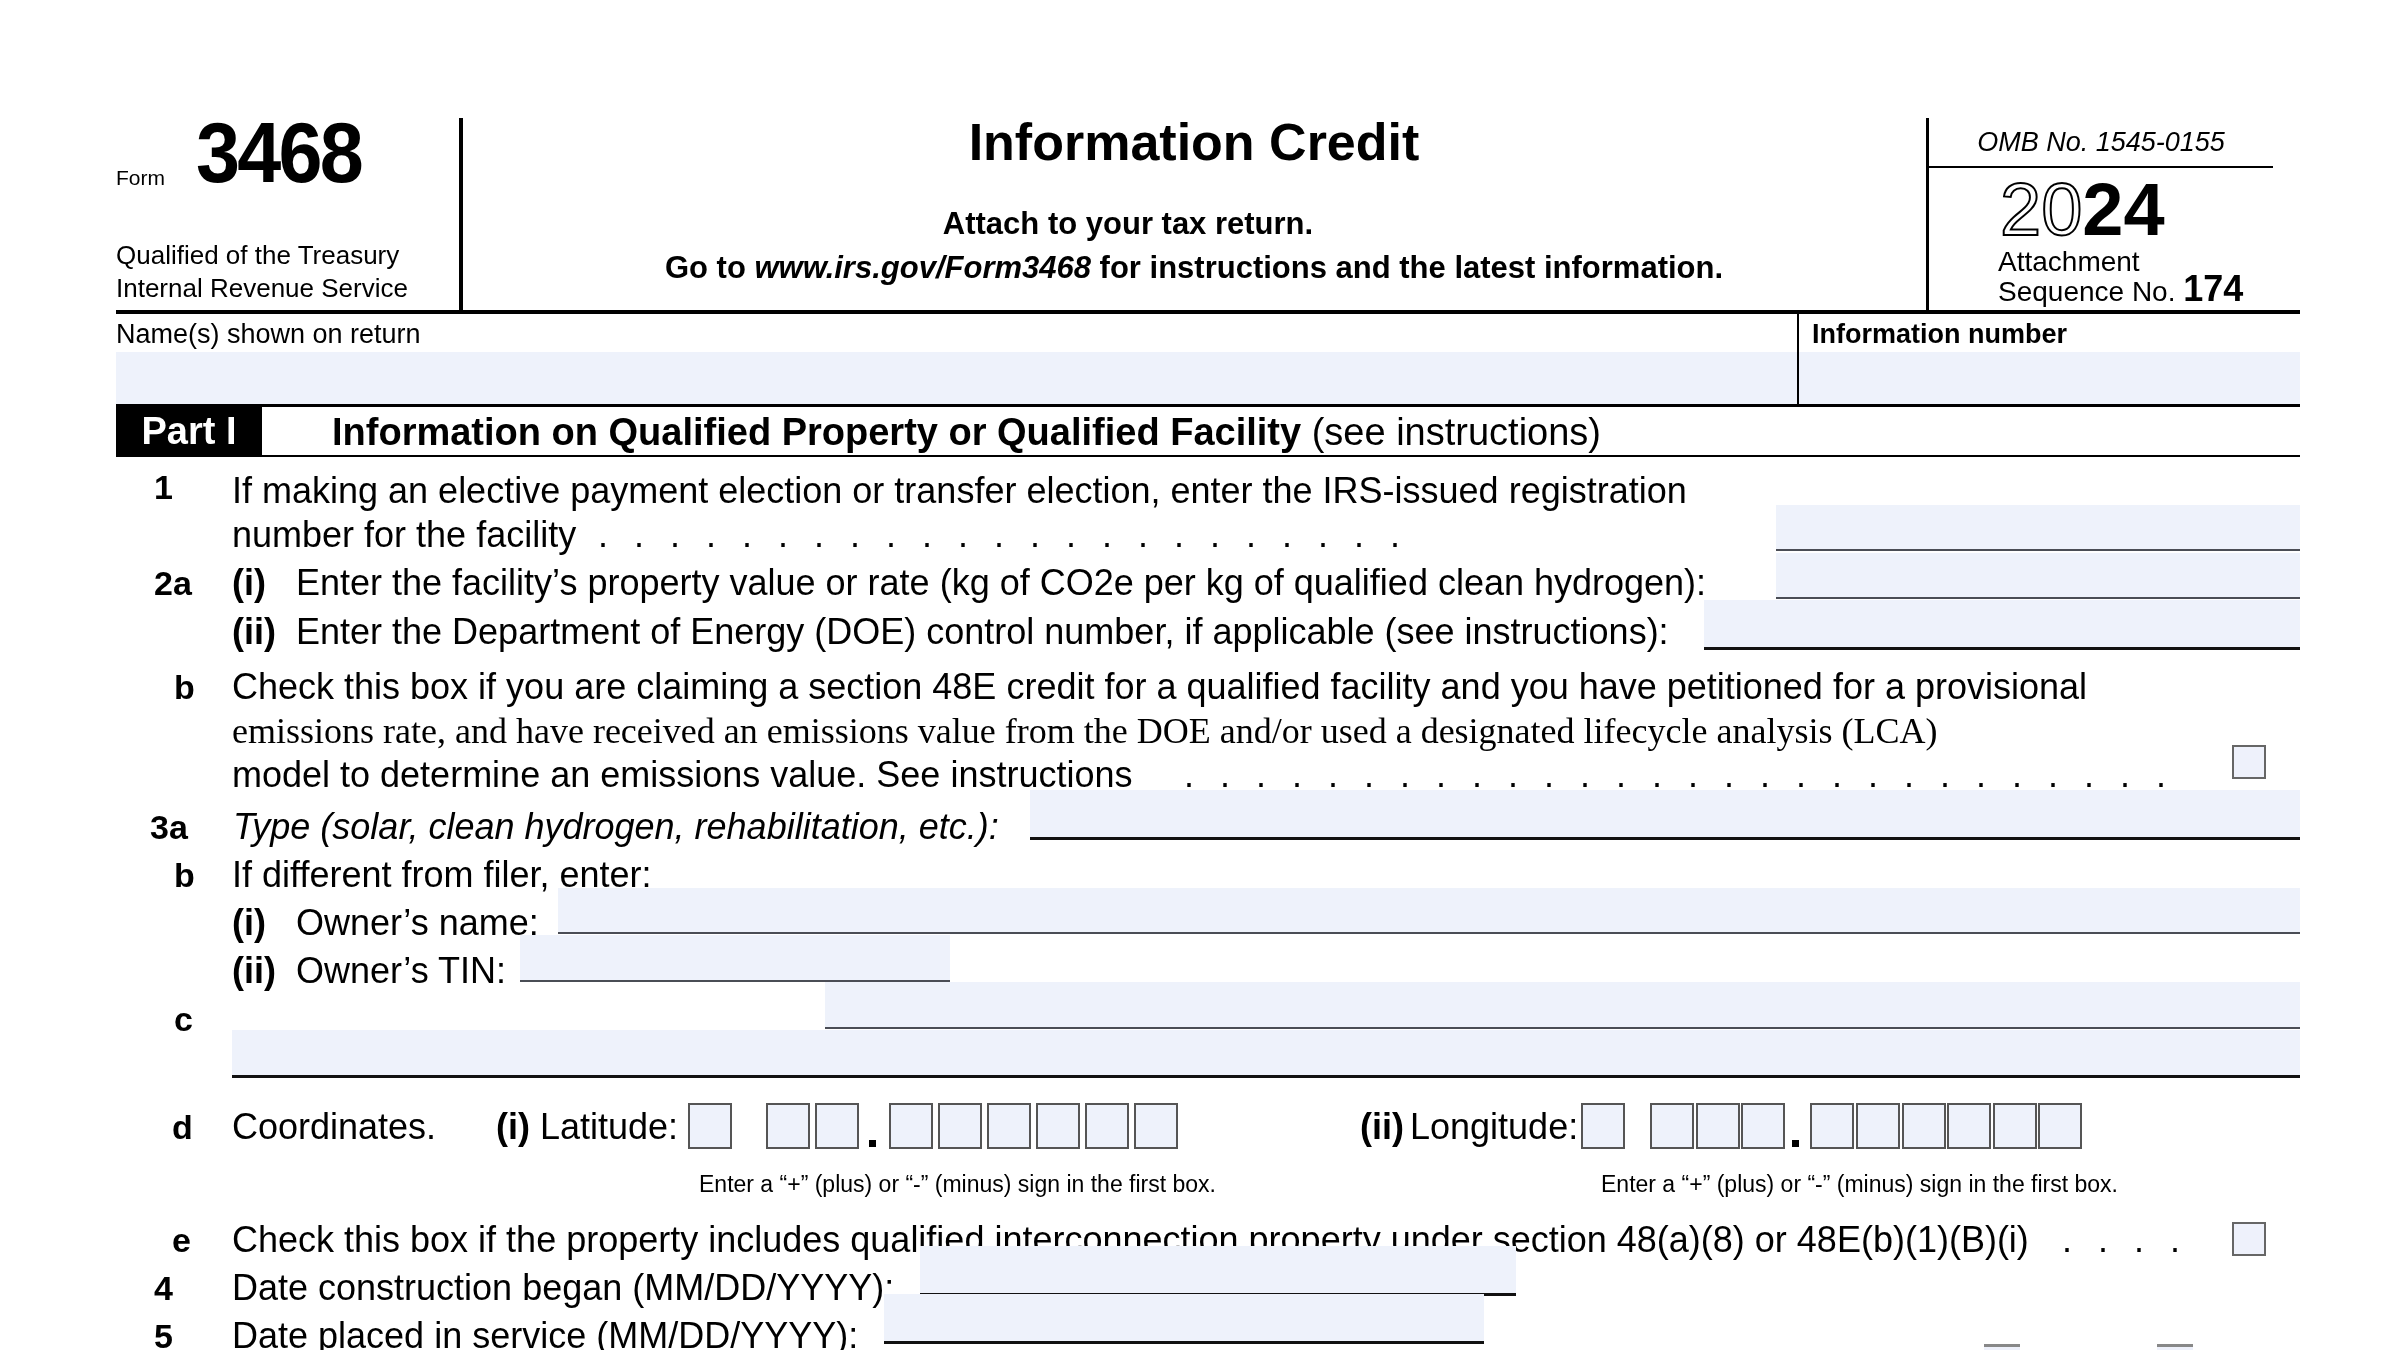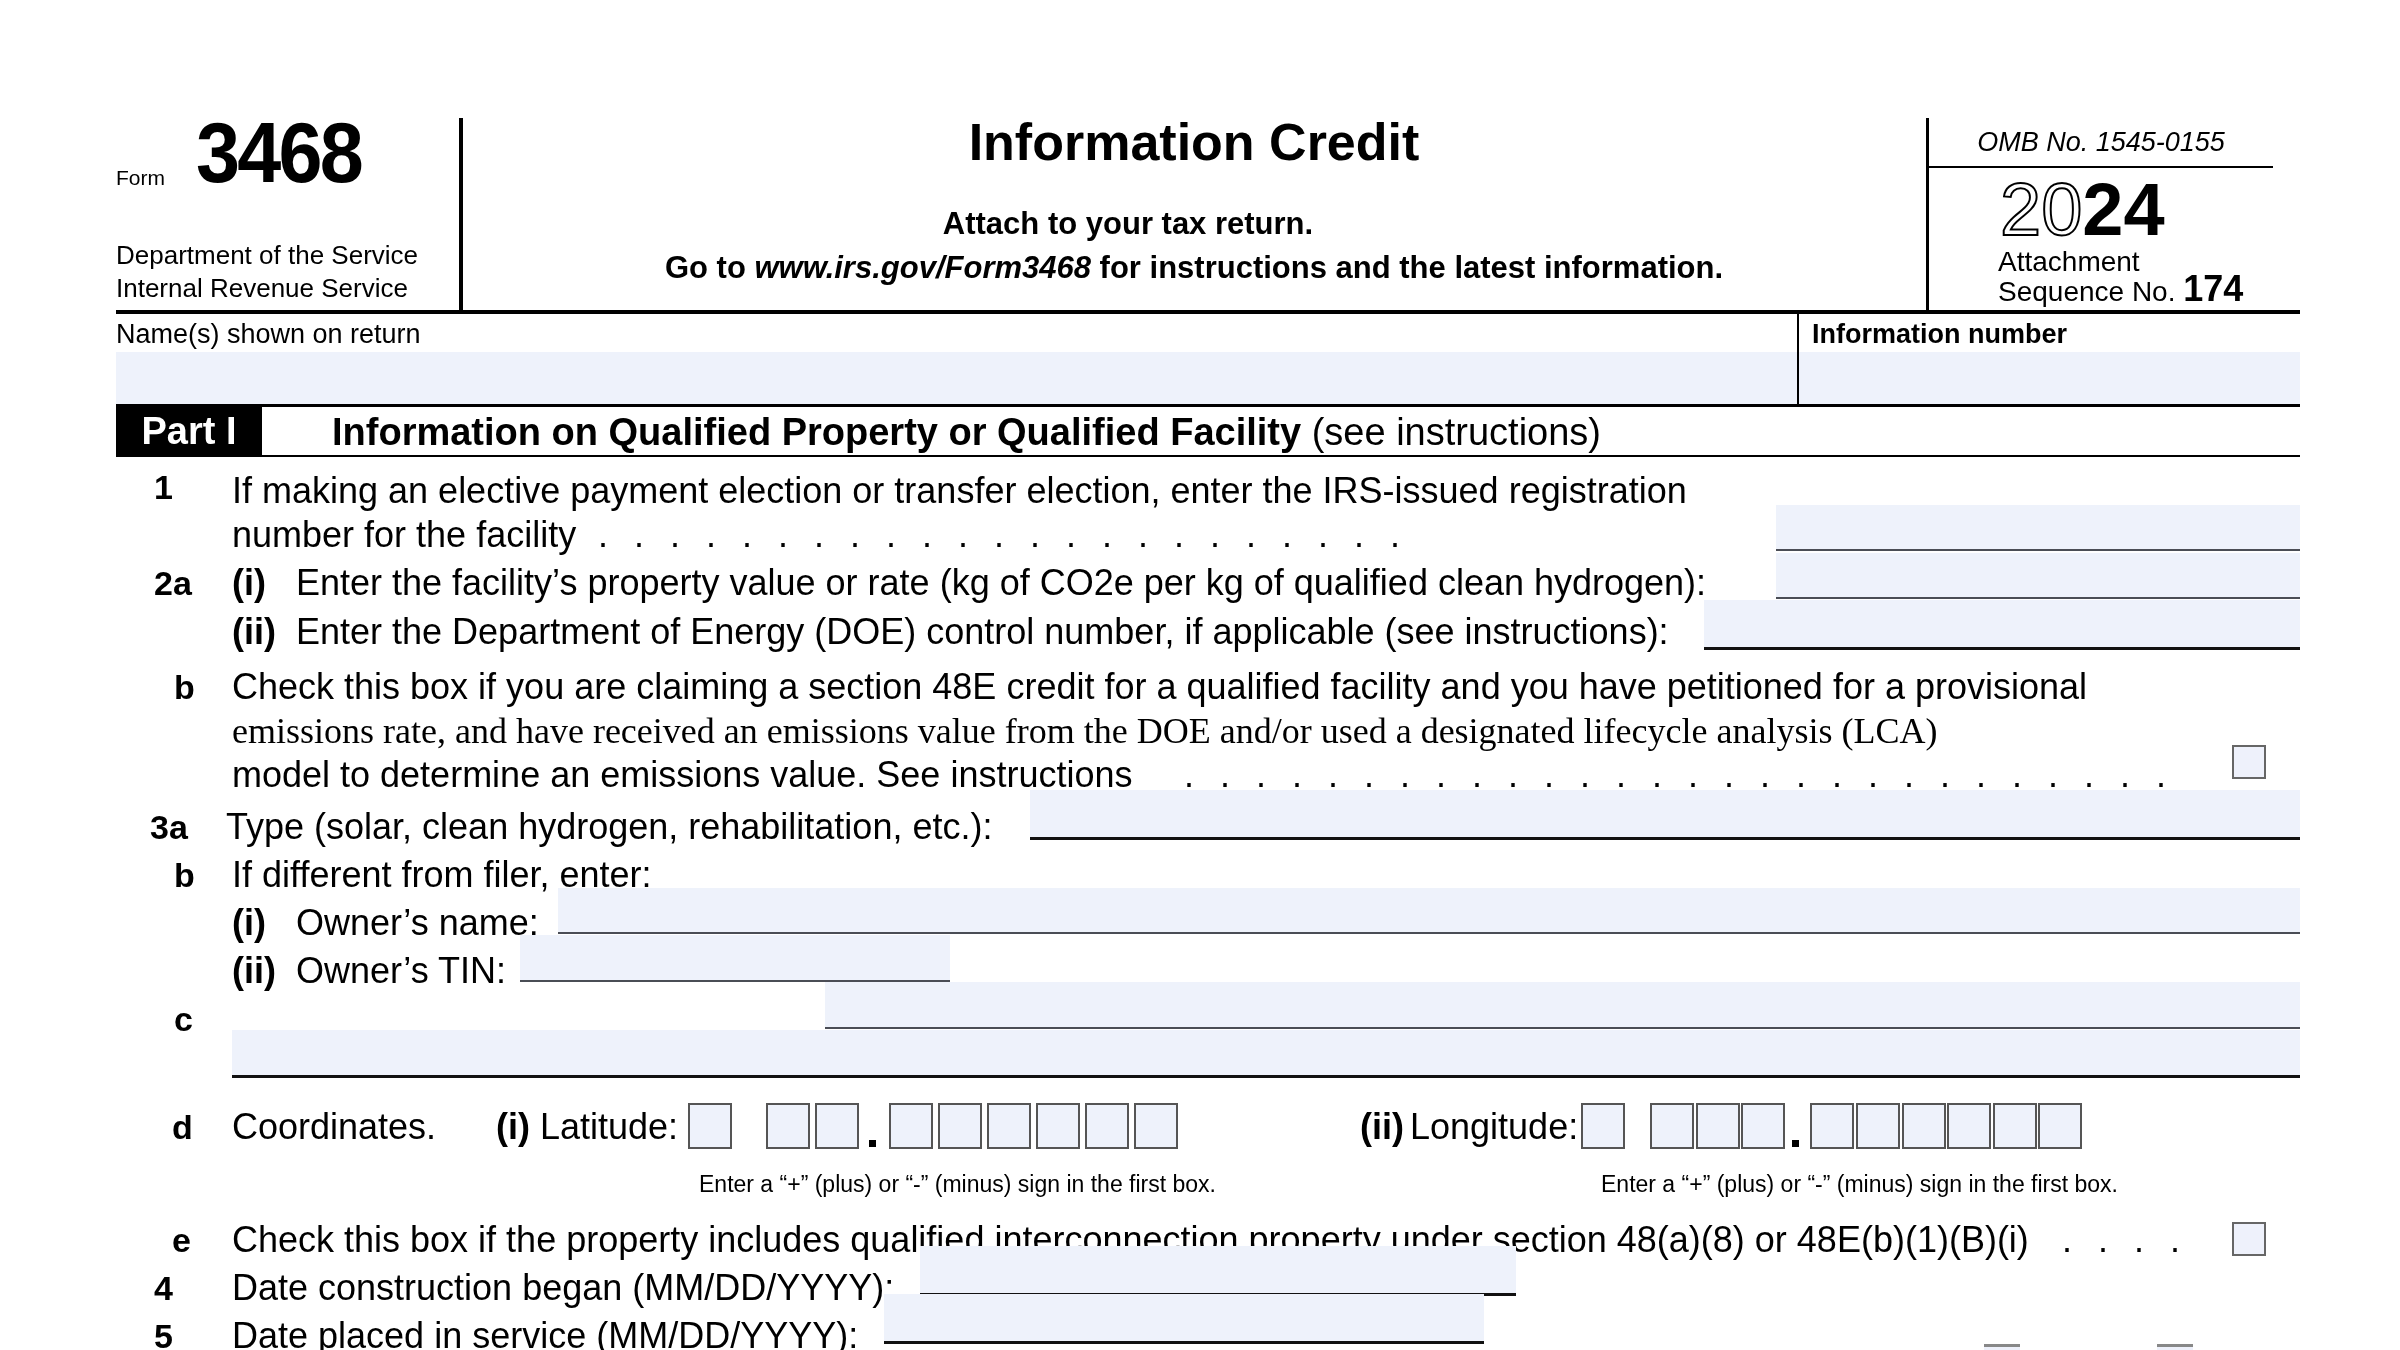--- a/index.html
+++ b/index.html
@@ -18,21 +18,21 @@
   .chk { position:absolute; width:34px; height:34px; background:#eef1fb; border:2px solid #666; box-sizing:border-box; }
   .dp { position:absolute; width:7px; height:7px; background:#000; top:1140px; }
   .note { position:absolute; font-size:23px; line-height:26px; white-space:nowrap; }
 </style>
 </head>
 <body>
 
 <div>
   <span class="abs" style="left:116px;top:166px;font-size:21px;">Form</span>
   <span class="abs" style="left:196px;top:104px;font-size:86px;font-weight:900;letter-spacing:-3px;line-height:96px;transform:scaleX(0.92);transform-origin:left;">3468</span>
-  <span class="abs" style="left:116px;top:240px;font-size:26px;line-height:30px;">Department of the Service</span>
+  <span class="abs" style="left:116px;top:240px;font-size:26px;line-height:30px;">Qualified of the Treasury</span>
   <span class="abs" style="left:116px;top:273px;font-size:26px;line-height:30px;">Internal Revenue Service</span>
 
   <div class="vline" style="left:459px;top:118px;width:4px;height:194px;"></div>
 
   <div class="abs" style="left:463px;top:112px;width:1462px;text-align:center;font-size:52px;font-weight:bold;line-height:60px;">Information Credit</div>
   <div class="abs" style="left:463px;top:206px;width:1330px;text-align:center;font-size:31px;font-weight:bold;line-height:36px;">Attach to your tax return.</div>
   <div class="abs" style="left:463px;top:250px;width:1462px;text-align:center;font-size:31px;font-weight:bold;line-height:36px;">
     <span>Go to </span><i>www.irs.gov/Form3468</i><span> for instructions and the latest information.</span>
   </div>
 
@@ -92,21 +92,21 @@
   <span class="num" style="left:174px;top:667px;">b</span>
   <span class="txt" style="left:232px;top:667px;">Check this box if you are claiming a section 48E credit for a qualified facility and you have petitioned for a provisional</span>
   <span class="txt" style="left:232px;top:711px;font-family:Liberation Serif, serif;">emissions rate, and have received an emissions value from the DOE and/or used a designated lifecycle analysis (LCA)</span>
   <span class="txt" style="left:232px;top:755px;">model to determine an emissions value. See instructions</span>
   <span class="txt dots" style="left:1184px;top:755px;word-spacing:16px;">. . . . . . . . . . . . . . . . . . . . . . . . . . . .</span>
   <div class="chk" style="left:2232px;top:745px;"></div>
 </div>
 
 <div>
   <span class="num" style="left:150px;top:807px;">3a</span>
-  <span class="txt" style="left:226px;top:807px;">Type (solar, clean hydrogen, rehabilitation, etc.):</span>
+  <span class="txt" style="left:233px;top:807px;font-style:italic;">Type (solar, clean hydrogen, rehabilitation, etc.):</span>
   <div class="field dark" style="left:1030px;top:790px;width:1270px;height:50px;"></div>
 </div>
 
 <div>
   <span class="num" style="left:174px;top:855px;">b</span>
   <span class="txt" style="left:232px;top:855px;">If different from filer, enter:</span>
 
   <span class="txt sub" style="left:232px;top:903px;">(i)</span>
   <span class="txt" style="left:296px;top:903px;">Owner’s name:</span>
   <div class="field" style="left:558px;top:888px;width:1742px;height:46px;"></div>

